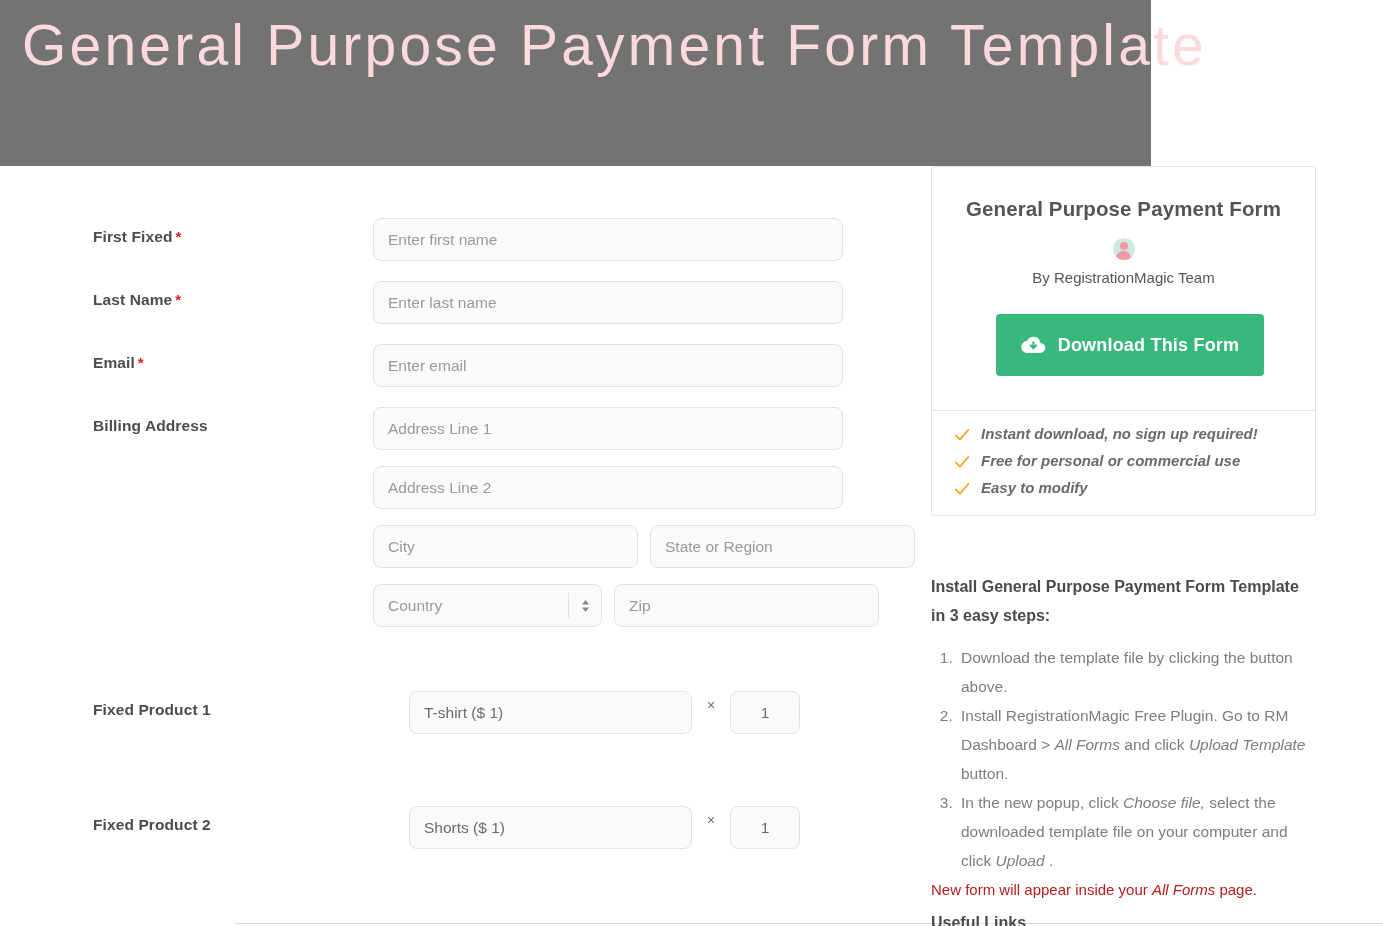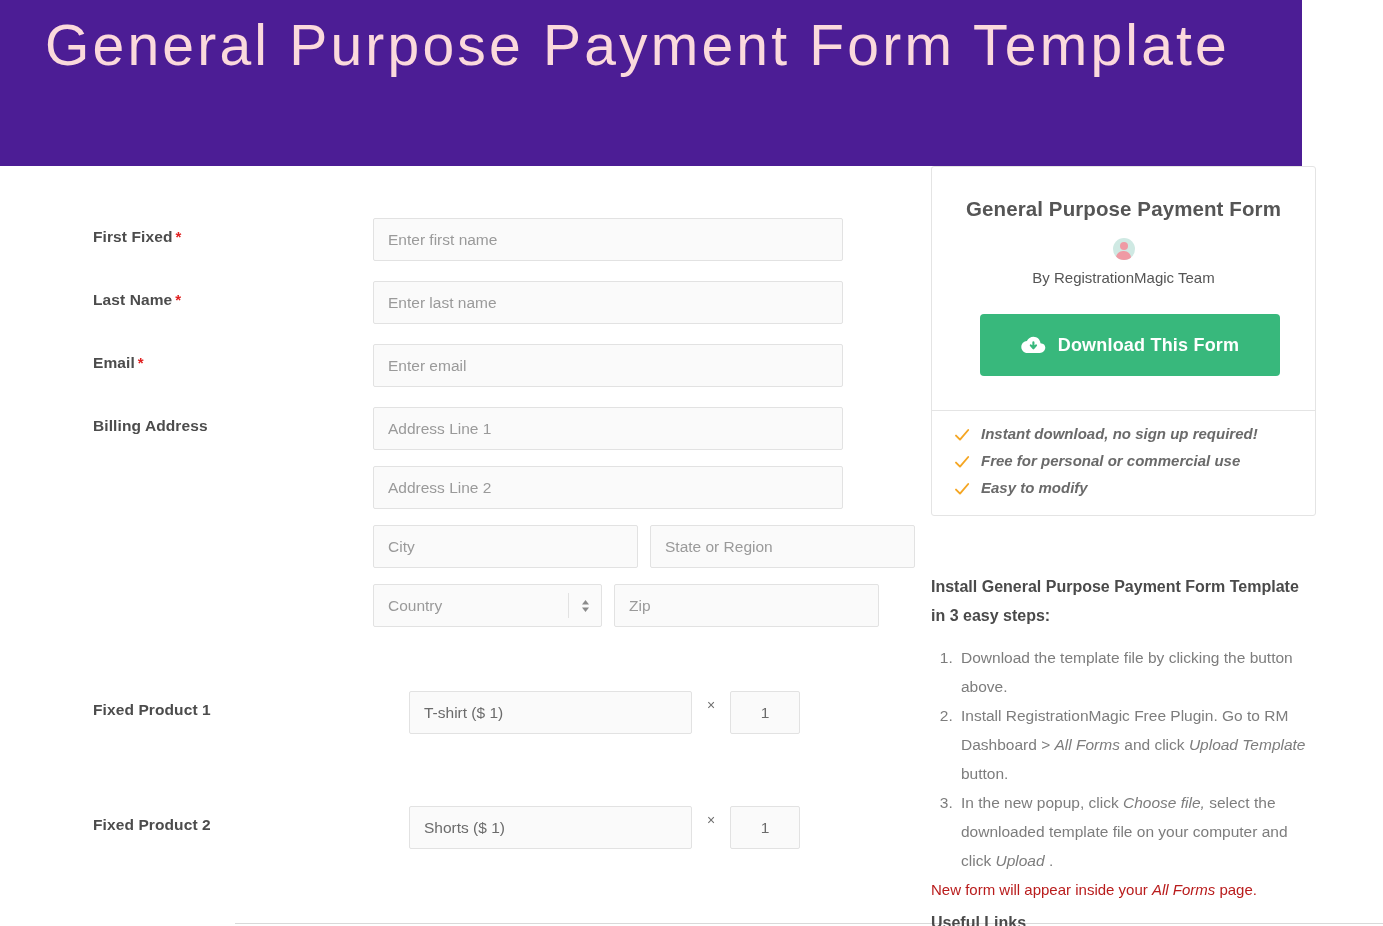--- a/index.html
+++ b/index.html
@@ -6,27 +6,27 @@
   html, body {
     margin: 0; padding: 0;
     width: 1383px; height: 926px;
     background: #ffffff;
     font-family: "Liberation Sans", sans-serif;
     overflow: hidden;
   }
 
   
   .banner {
-    width: 1302px;
+    width: 1151px;
     height: 166px;
-    background: #4c1d95;
+    background: #737373;
     display: flex;
     align-items: flex-start;
     padding-top: 14px;
-    padding-left: 45px;
+    padding-left: 22px;
   }
   .banner-title {
     color: #fbd9dc;
     font-size: 57px;
     font-weight: 300;
     letter-spacing: 3.2px;
     line-height: 1.1;
     white-space: nowrap;
   }
 
@@ -62,21 +62,21 @@
   .req { color: #e02020; font-weight: bold; margin-left: 3px; font-size: 15px; }
 
   .field-control { flex: 1; }
 
   .inp {
     display: block;
     width: 470px;
     height: 43px;
     background: #fafafa;
     border: 1px solid #e2e2e2;
-    border-radius: 2px;
+    border-radius: 8px;
     padding: 0 14px;
     font-size: 15.5px;
     color: #9a9a9a;
     font-family: "Liberation Sans", sans-serif;
     outline: none;
     margin-bottom: 16px;
   }
   .inp::placeholder { color: #9a9a9a; opacity: 1; }
   .inp.last { margin-bottom: 0; }
 
@@ -169,21 +169,21 @@
   }
   .dl-btn {
     display: inline-flex;
     align-items: center;
     justify-content: center;
     gap: 12px;
     background: #38b87c;
     color: #ffffff;
     border: none;
     border-radius: 4px;
-    width: 300px;
+    width: 268px;
     height: 62px;
     font-size: 18px;
     font-weight: bold;
     letter-spacing: .2px;
     cursor: pointer;
     font-family: "Liberation Sans", sans-serif;
     margin-left: 12px;
   }
   .card-bottom { padding: 14px 20px 18px 22px; }
   .feature {

